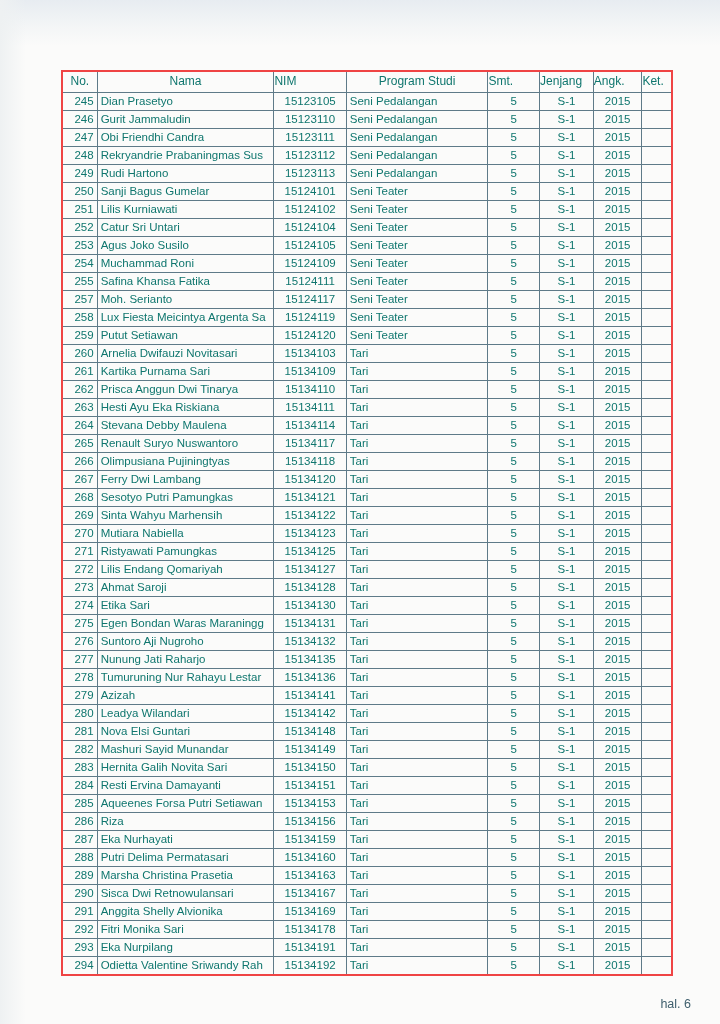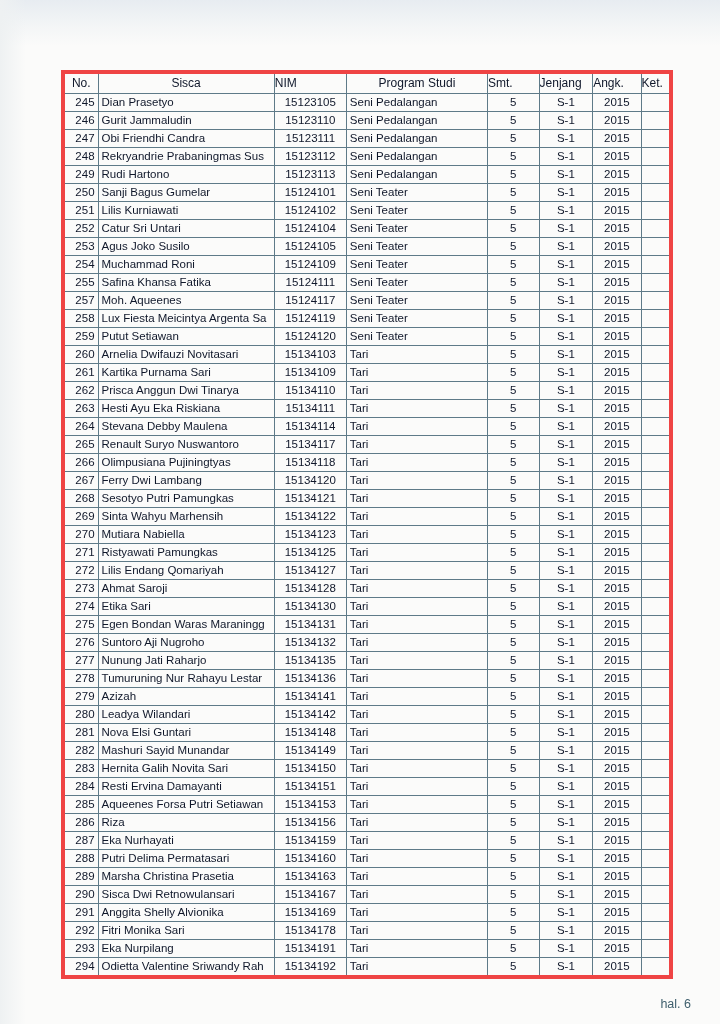--- a/index.html
+++ b/index.html
@@ -29,22 +29,22 @@
     pointer-events: none;
   }
   .scan-page { position: absolute; inset: 0; }
   table.students {
     position: absolute;
     left: 61px;
     top: 70px;
     width: 612px;
     border-collapse: collapse;
     table-layout: fixed;
-    color: #0f172a;
-    border: 4px solid #ef4444;
+    color: #0f766e;
+    border: 2px solid #ef4444;
   }
   .students th, .students td {
     border: 1px solid #5e7a88;
     font-size: 11.5px;
     height: 18px;
     padding: 0 3px;
     overflow: hidden;
     white-space: nowrap;
     box-sizing: border-box;
     line-height: 17px;
@@ -74,21 +74,21 @@
   }
 </style>
 </head>
 <body>
 
 <div class="scan-page">
   <table class="students">
     <thead>
       <tr>
           <th class="c0">No.</th>
-          <th class="c1">Sisca</th>
+          <th class="c1">Nama</th>
           <th class="c2">NIM</th>
           <th class="c3">Program Studi</th>
           <th class="c4">Smt.</th>
           <th class="c5">Jenjang</th>
           <th class="c6">Angk.</th>
           <th class="c7">Ket.</th>
         </tr>
     </thead>
     <tbody>
         <tr>
@@ -196,21 +196,21 @@
           <td class="c1">Safina Khansa Fatika</td>
           <td class="c2">15124111</td>
           <td class="c3">Seni Teater</td>
           <td class="c4">5</td>
           <td class="c5">S-1</td>
           <td class="c6">2015</td>
           <td class="c7"></td>
         </tr>
         <tr>
           <td class="c0">257</td>
-          <td class="c1">Moh. Aqueenes</td>
+          <td class="c1">Moh. Serianto</td>
           <td class="c2">15124117</td>
           <td class="c3">Seni Teater</td>
           <td class="c4">5</td>
           <td class="c5">S-1</td>
           <td class="c6">2015</td>
           <td class="c7"></td>
         </tr>
         <tr>
           <td class="c0">258</td>
           <td class="c1">Lux Fiesta Meicintya Argenta Sa</td>

